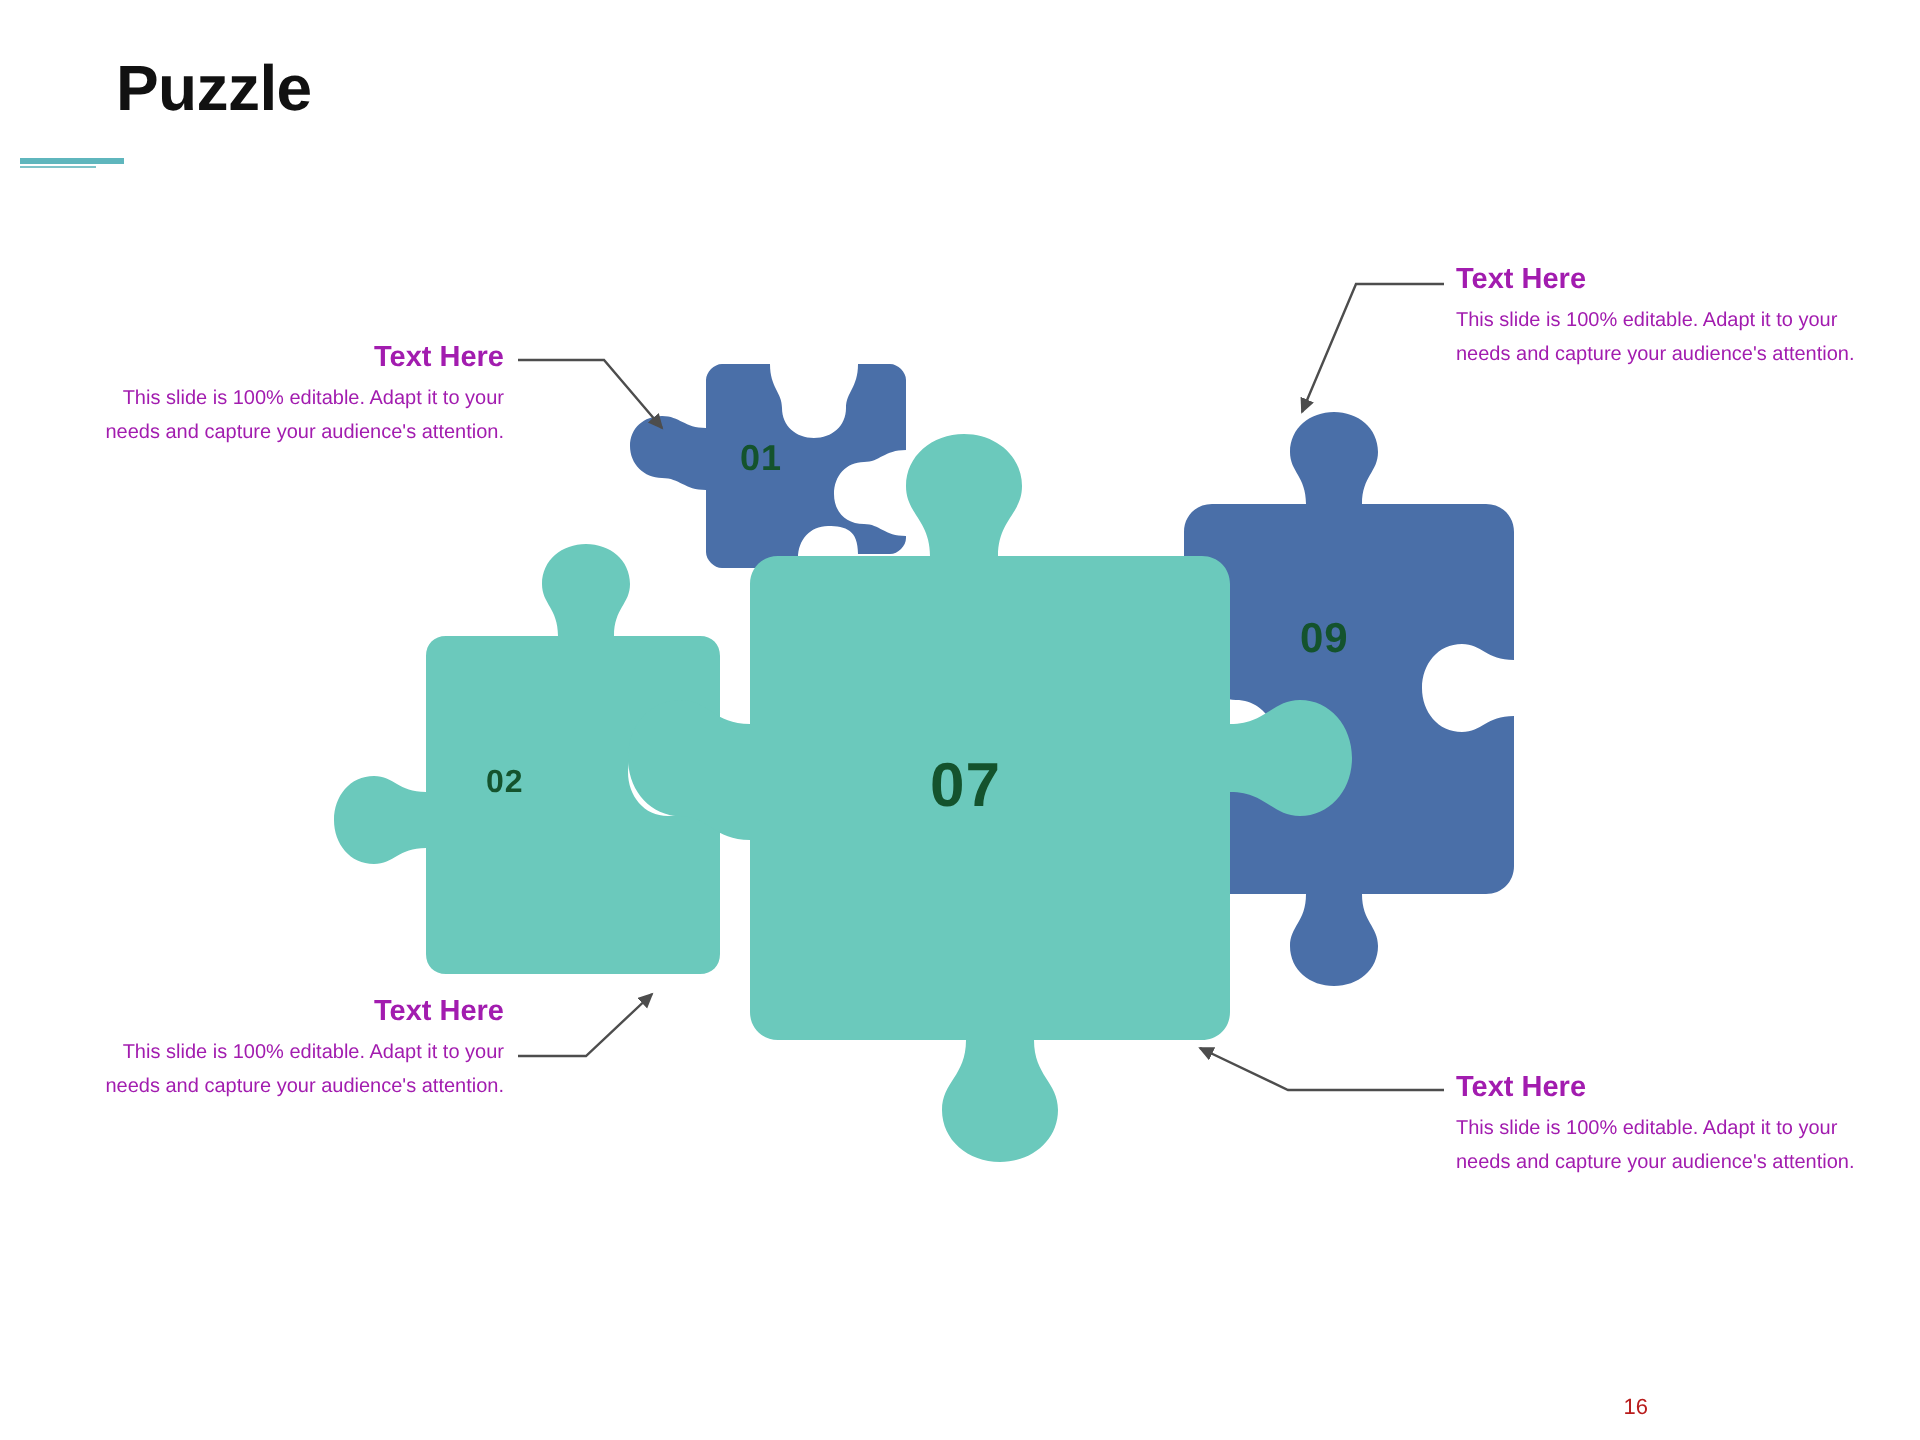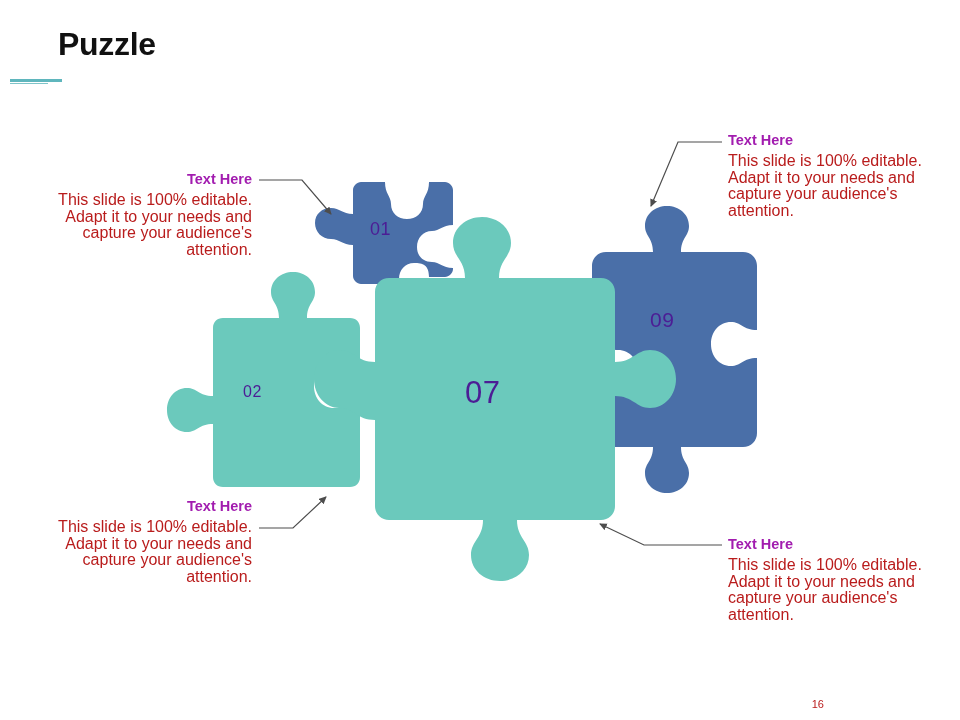--- a/index.html
+++ b/index.html
@@ -56,22 +56,22 @@
   
   .callout { position: absolute; }
   .callout .callout-title {
     font-size: 14.5px;
     font-weight: bold;
     color: #a21caf;
     line-height: 18px;
     margin-bottom: 4px;
   }
   .callout .callout-body {
-    font-size: 16px;
-    color: #b91c1c;
+    font-size: 10px;
+    color: #a21caf;
     line-height: 16.5px;
   }
   .callout.align-right { text-align: right; }
   .callout.align-left  { text-align: left; }
 
   #callout-top-left   { left: 24px;  top: 170px; width: 218px; }
   #callout-top-right  { left: 718px; top: 131px; width: 212px; }
   #callout-bottom-left{ left: 24px;  top: 497px; width: 218px; }
   #callout-bottom-right{left: 718px; top: 535px; width: 212px; }
 
@@ -87,22 +87,22 @@
   #puzzle-stage {
     position: absolute;
     left: 0; top: 0;
     width: 960px;
     height: 720px;
   }
 
   
   .piece-label {
     position: absolute;
-    color: #4c1d95;
-    font-weight: normal;
+    color: #14532d;
+    font-weight: bold;
     user-select: none;
   }
   #label-01 { left: 360px; top: 219px; font-size: 18px; letter-spacing: 0.5px; }
   #label-02 { left: 233px; top: 383px; font-size: 16px; letter-spacing: 0.5px; }
   #label-03 { left: 640px; top: 308px; font-size: 21px; letter-spacing: 0.5px; }
   #label-04 { left: 455px; top: 375px; font-size: 31px; letter-spacing: 0.5px; }
 
   
   #page-number {
     position: absolute;

